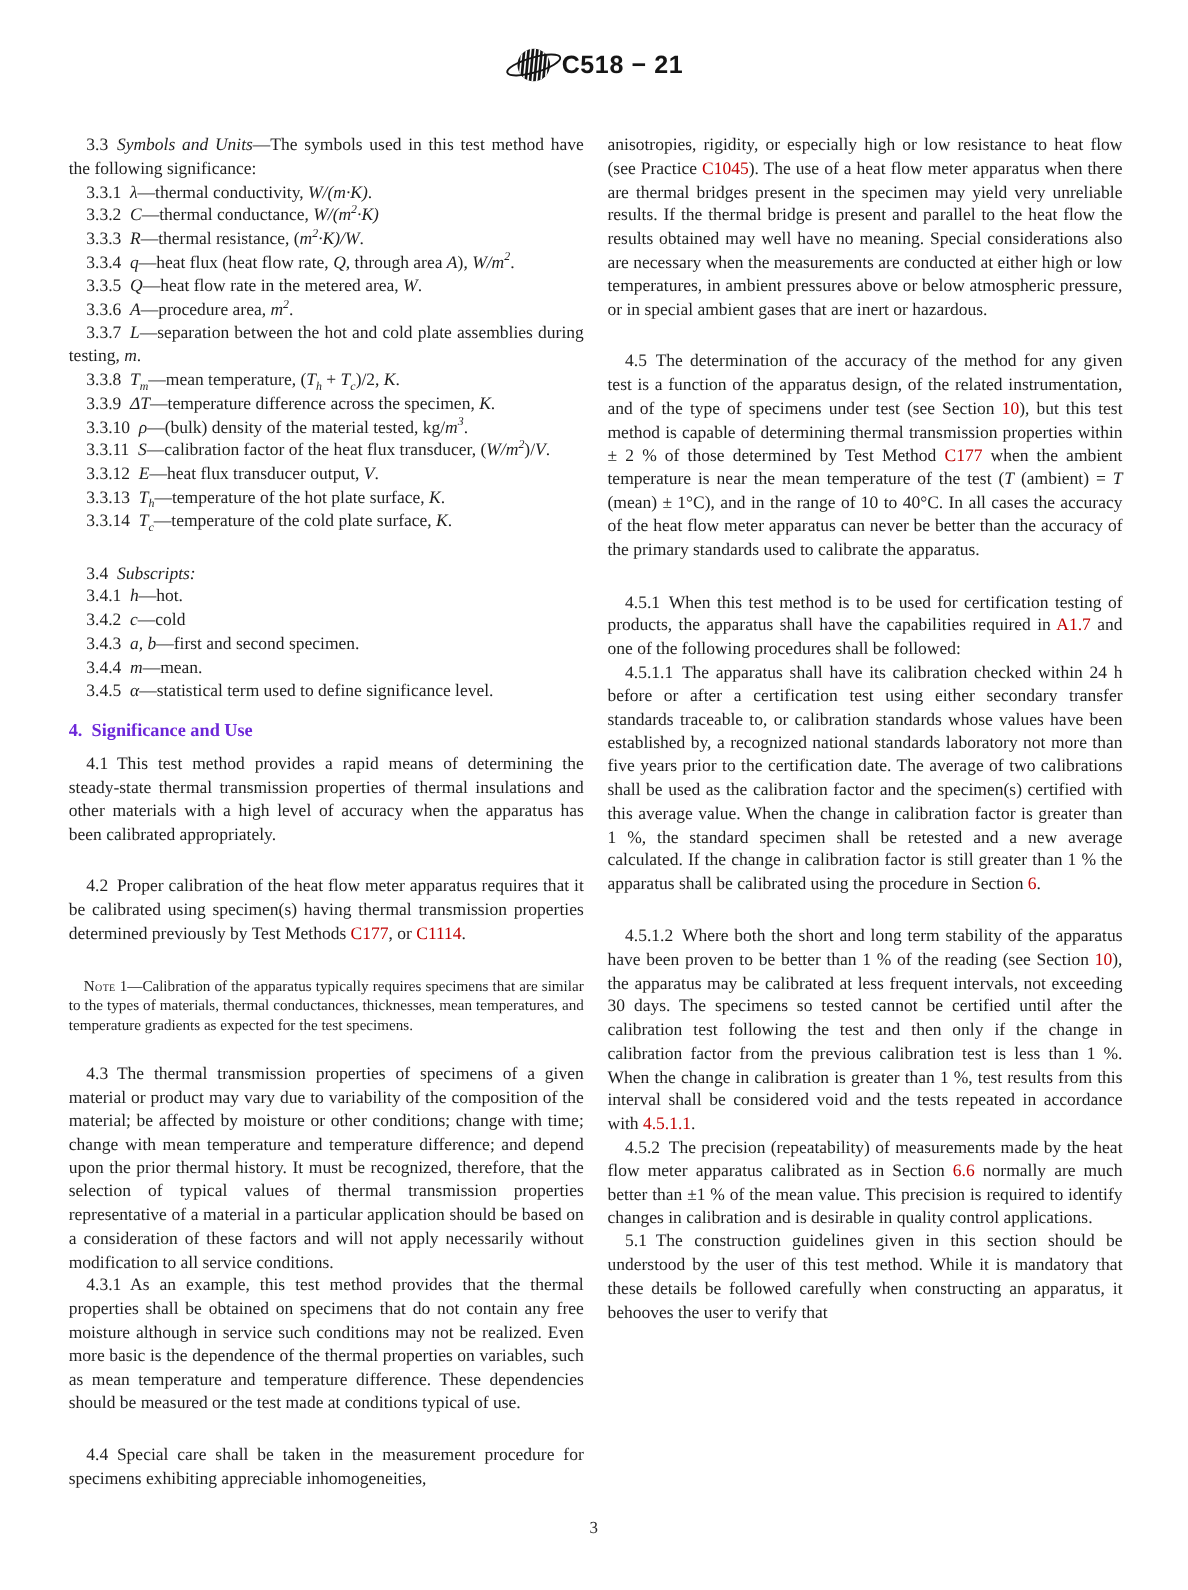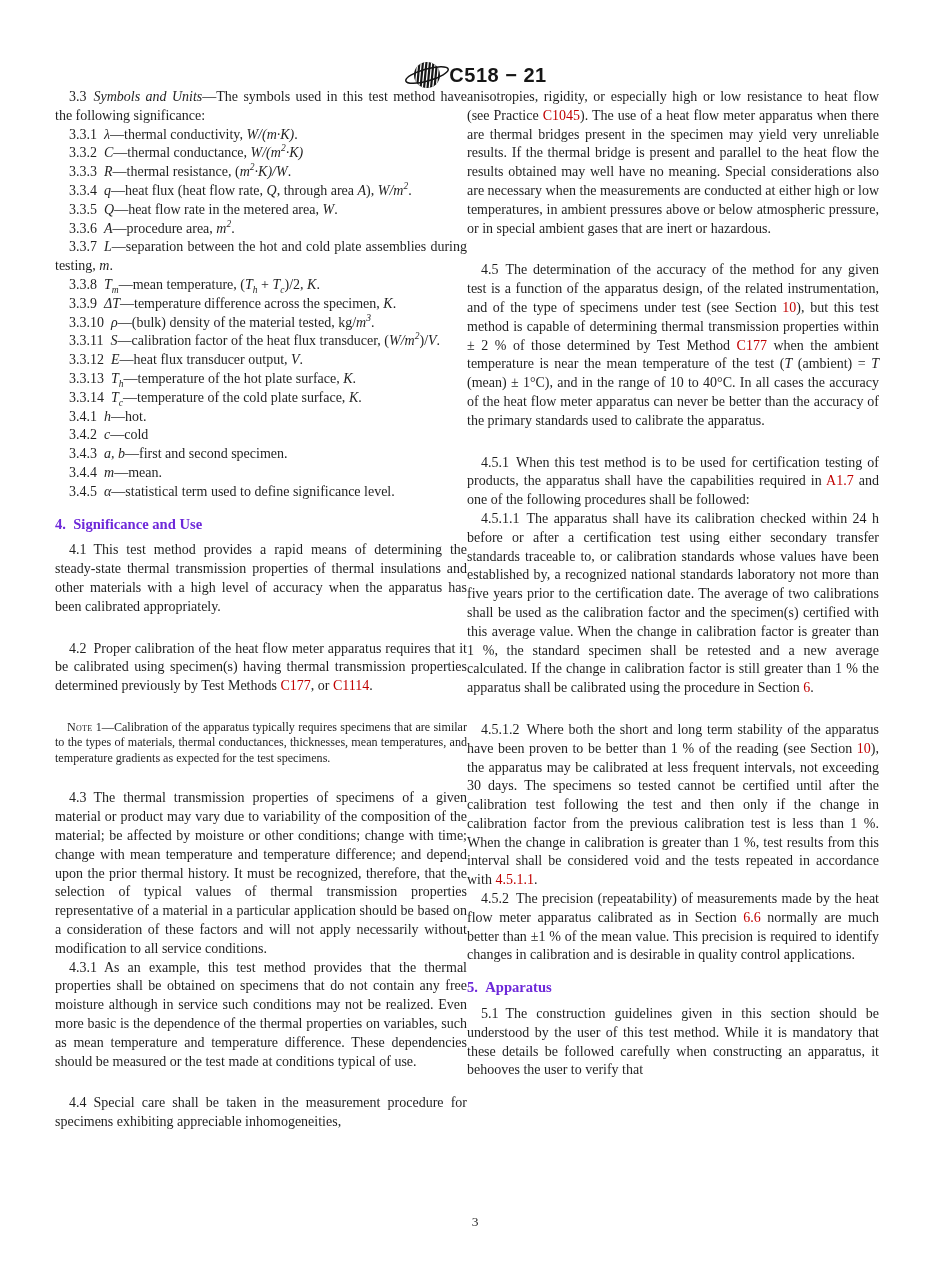--- a/index.html
+++ b/index.html
@@ -5,31 +5,31 @@
   * { margin:0; padding:0; box-sizing:border-box; }
   html,body { background:#ffffff; }
   body {
     width:950px; height:1272px; position:relative; overflow:hidden;
     font-family:"Liberation Serif", serif;
     color:#1f1f1f;
   }
   .page { position:absolute; inset:0; background:#fff; }
 
   .doc-header {
-    position:absolute; top:57px; left:0; width:100%;
+    position:absolute; top:34px; left:0; width:100%;
     display:flex; justify-content:center; align-items:center; gap:0;
   }
   .doc-code {
     font-family:"Liberation Sans", sans-serif;
     font-weight:bold; font-size:20px; letter-spacing:0.5px; color:#161616;
   }
 
   .columns {
-    position:absolute; top:88px; left:55px; width:843px;
-    display:flex; 
+    position:absolute; top:108px; left:55px; width:843px;
+    display:flex; gap:19px;
   }
   .col { width:412px; text-align:justify; font-size:14px; line-height:18.8px; }
 
   .para { text-indent:14px; }
   .para.cont { text-indent:0; }
   .gap { margin-top:23px; }
 
   .sec-heading {
     font-size:14.6px; font-weight:bold; text-align:left; text-indent:0;
     margin-top:13px; margin-bottom:8px; color:#6d28d9;
@@ -88,41 +88,41 @@
         <p class="para"><span>3.3.5 </span><i>Q</i><span>—heat flow rate in the metered area, </span><i>W</i><span>.</span></p>
         <p class="para"><span>3.3.6 </span><i>A</i><span>—procedure area, </span><i>m</i><sup class="it">2</sup><span>.</span></p>
         <p class="para"><span>3.3.7 </span><i>L</i><span>—separation between the hot and cold plate assemblies during testing, </span><i>m</i><span>.</span></p>
         <p class="para"><span>3.3.8 </span><i>T</i><sub class="it">m</sub><span>—mean temperature, (</span><i>T</i><sub class="it">h</sub><span> + </span><i>T</i><sub class="it">c</sub><span>)/2, </span><i>K</i><span>.</span></p>
         <p class="para"><span>3.3.9 </span><i>ΔT</i><span>—temperature difference across the specimen, </span><i>K</i><span>.</span></p>
         <p class="para"><span>3.3.10 </span><i>ρ</i><span>—(bulk) density of the material tested, kg/</span><i>m</i><sup class="it">3</sup><span>.</span></p>
         <p class="para"><span>3.3.11 </span><i>S</i><span>—calibration factor of the heat flux transducer, (</span><i>W/m</i><sup class="it">2</sup><span>)/</span><i>V</i><span>.</span></p>
         <p class="para"><span>3.3.12 </span><i>E</i><span>—heat flux transducer output, </span><i>V</i><span>.</span></p>
         <p class="para"><span>3.3.13 </span><i>T</i><sub class="it">h</sub><span>—temperature of the hot plate surface, </span><i>K</i><span>.</span></p>
         <p class="para"><span>3.3.14 </span><i>T</i><sub class="it">c</sub><span>—temperature of the cold plate surface, </span><i>K</i><span>.</span></p>
+        <p class="para gap"><span>3.4 </span><i>Subscripts:</i></p>
         <p class="para"><span>3.4.1 </span><i>h</i><span>—hot.</span></p>
         <p class="para"><span>3.4.2 </span><i>c</i><span>—cold</span></p>
         <p class="para"><span>3.4.3 </span><i>a, b</i><span>—first and second specimen.</span></p>
         <p class="para"><span>3.4.4 </span><i>m</i><span>—mean.</span></p>
         <p class="para"><span>3.4.5 </span><i>α</i><span>—statistical term used to define significance level.</span></p>
         <h2 class="sec-heading"><span>4. Significance and Use</span></h2>
         <p class="para"><span>4.1 This test method provides a rapid means of determining the steady-state thermal transmission properties of thermal insulations and other materials with a high level of accuracy when the apparatus has been calibrated appropriately.</span></p>
         <p class="para gap"><span>4.2 Proper calibration of the heat flow meter apparatus requires that it be calibrated using specimen(s) having thermal transmission properties determined previously by Test Methods </span><span class="xref">C177</span><span>, or </span><span class="xref">C1114</span><span>.</span></p>
         <p class="note"><span class="smallcaps">Note</span><span> 1—Calibration of the apparatus typically requires specimens that are similar to the types of materials, thermal conductances, thicknesses, mean temperatures, and temperature gradients as expected for the test specimens.</span></p>
         <p class="para gap"><span>4.3 The thermal transmission properties of specimens of a given material or product may vary due to variability of the composition of the material; be affected by moisture or other conditions; change with time; change with mean temperature and temperature difference; and depend upon the prior thermal history. It must be recognized, therefore, that the selection of typical values of thermal transmission properties representative of a material in a particular application should be based on a consideration of these factors and will not apply necessarily without modification to all service conditions.</span></p>
         <p class="para"><span>4.3.1 As an example, this test method provides that the thermal properties shall be obtained on specimens that do not contain any free moisture although in service such conditions may not be realized. Even more basic is the dependence of the thermal properties on variables, such as mean temperature and temperature difference. These dependencies should be measured or the test made at conditions typical of use.</span></p>
         <p class="para gap"><span>4.4 Special care shall be taken in the measurement procedure for specimens exhibiting appreciable inhomogeneities,</span></p>
       </section>
     <section class="col" id="col-right">
         <p class="para cont"><span>anisotropies, rigidity, or especially high or low resistance to heat flow (see Practice </span><span class="xref">C1045</span><span>). The use of a heat flow meter apparatus when there are thermal bridges present in the specimen may yield very unreliable results. If the thermal bridge is present and parallel to the heat flow the results obtained may well have no meaning. Special considerations also are necessary when the measurements are conducted at either high or low temperatures, in ambient pressures above or below atmospheric pressure, or in special ambient gases that are inert or hazardous.</span></p>
         <p class="para gap"><span>4.5 The determination of the accuracy of the method for any given test is a function of the apparatus design, of the related instrumentation, and of the type of specimens under test (see Section </span><span class="xref">10</span><span>), but this test method is capable of determining thermal transmission properties within ± 2 % of those determined by Test Method </span><span class="xref">C177</span><span> when the ambient temperature is near the mean temperature of the test (</span><i>T</i><span> (ambient) = </span><i>T</i><span> (mean) ± 1°C), and in the range of 10 to 40°C. In all cases the accuracy of the heat flow meter apparatus can never be better than the accuracy of the primary standards used to calibrate the apparatus.</span></p>
         <p class="para gap"><span>4.5.1 When this test method is to be used for certification testing of products, the apparatus shall have the capabilities required in </span><span class="xref">A1.7</span><span> and one of the following procedures shall be followed:</span></p>
         <p class="para"><span>4.5.1.1 The apparatus shall have its calibration checked within 24 h before or after a certification test using either secondary transfer standards traceable to, or calibration standards whose values have been established by, a recognized national standards laboratory not more than five years prior to the certification date. The average of two calibrations shall be used as the calibration factor and the specimen(s) certified with this average value. When the change in calibration factor is greater than 1 %, the standard specimen shall be retested and a new average calculated. If the change in calibration factor is still greater than 1 % the apparatus shall be calibrated using the procedure in Section </span><span class="xref">6</span><span>.</span></p>
         <p class="para gap"><span>4.5.1.2 Where both the short and long term stability of the apparatus have been proven to be better than 1 % of the reading (see Section </span><span class="xref">10</span><span>), the apparatus may be calibrated at less frequent intervals, not exceeding 30 days. The specimens so tested cannot be certified until after the calibration test following the test and then only if the change in calibration factor from the previous calibration test is less than 1 %. When the change in calibration is greater than 1 %, test results from this interval shall be considered void and the tests repeated in accordance with </span><span class="xref">4.5.1.1</span><span>.</span></p>
         <p class="para"><span>4.5.2 The precision (repeatability) of measurements made by the heat flow meter apparatus calibrated as in Section </span><span class="xref">6.6</span><span> normally are much better than ±1 % of the mean value. This precision is required to identify changes in calibration and is desirable in quality control applications.</span></p>
-        <h2 class="sec-heading"><span>5. Apparatus</span></h2>
         <p class="para"><span>5.1 The construction guidelines given in this section should be understood by the user of this test method. While it is mandatory that these details be followed carefully when constructing an apparatus, it behooves the user to verify that</span></p>
       </section>
   </main>
 
   <footer class="footer">
     <span>3</span>
   </footer>
 
 </div>
 

